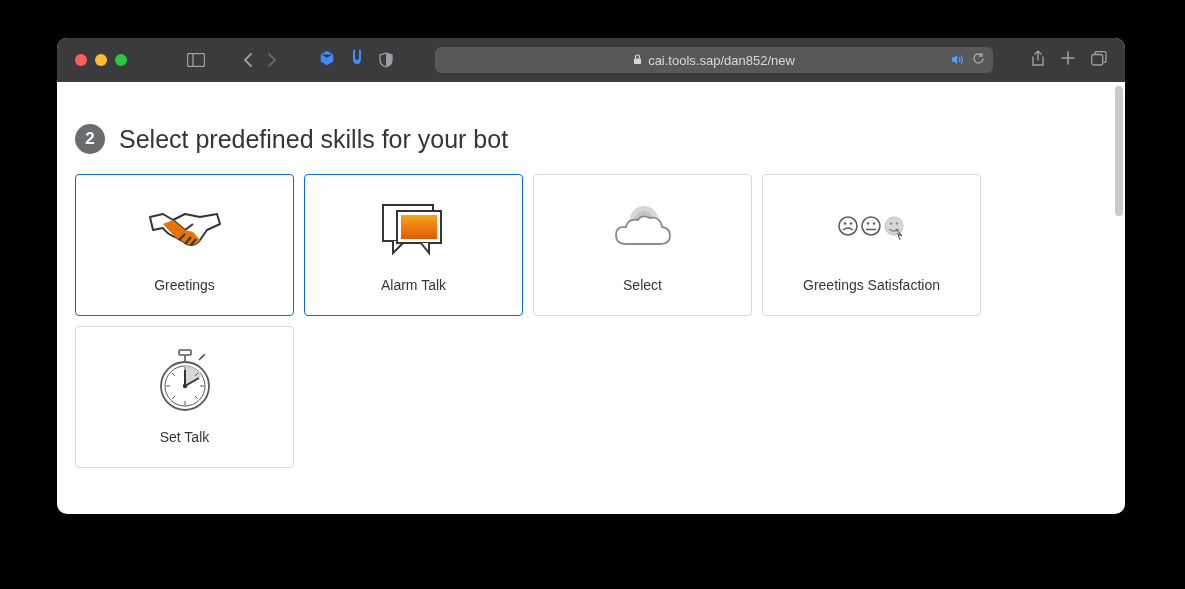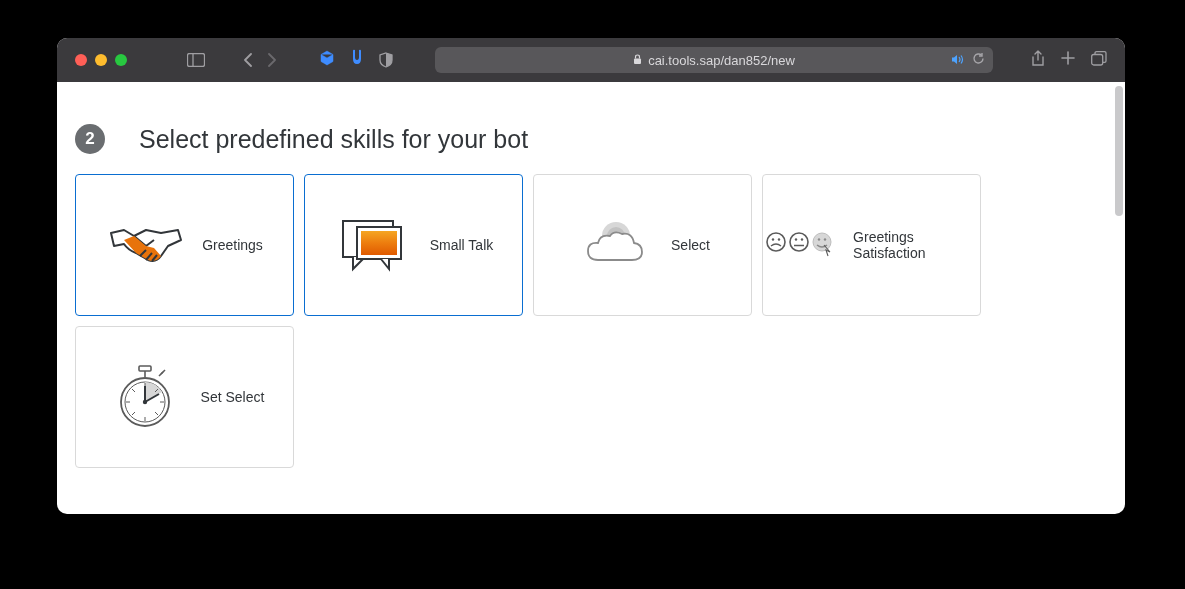--- a/index.html
+++ b/index.html
@@ -71,34 +71,33 @@
     background: #6a6d70;
     color: #fff;
     display: flex; align-items: center; justify-content: center;
     font-weight: 600;
     font-size: 17px;
   }
   .step-title {
     font-size: 25px;
     color: #32363a;
     font-weight: 400;
-    margin-left: 20px;
   }
   .cards {
     display: flex;
     flex-wrap: wrap;
     gap: 10px;
   }
   .card {
     width: 219px;
     height: 142px;
     border: 1px solid #d9d9d9;
     border-radius: 4px;
     display: flex;
-    flex-direction: row;
+    flex-direction: column;
     align-items: center;
     justify-content: center;
     gap: 16px;
     cursor: pointer;
     background: #fff;
   }
   .card.selected {
     border: 1px solid #0a6ed1;
   }
   .card-icon {
@@ -251,21 +250,21 @@
             <rect x="26" y="16" width="36" height="24" fill="url(#grad1)"></rect>
             <defs>
               <linearGradient id="grad1" x1="0" y1="0" x2="0" y2="1">
                 <stop offset="0%" stop-color="#f5a623"></stop>
                 <stop offset="50%" stop-color="#ed7d0e"></stop>
                 <stop offset="100%" stop-color="#e05a00"></stop>
               </linearGradient>
             </defs>
           </svg>
         </div>
-        <div class="card-label">Small Talk</div>
+        <div class="card-label">Alarm Talk</div>
       </div>
 
       <div class="card">
         <div class="card-icon">
           <svg width="70" height="55" viewBox="0 0 70 55">
             <circle cx="36" cy="18" r="14" fill="#d7d7d7"></circle>
             <circle cx="36" cy="18" r="9" fill="#c2c2c2"></circle>
             <path d="M18 42 Q8 42 8 33 Q8 24 18 25 Q20 16 30 18 Q34 12 42 16 Q52 14 54 25 Q62 26 62 34 Q62 42 52 42 Z" fill="#fff" stroke="#8b8b8b" stroke-width="1.8"></path>
           </svg>
         </div>
@@ -311,21 +310,21 @@
               <line x1="17" y1="25" x2="20" y2="28"></line>
                 <line x1="40" y1="48" x2="43" y2="51"></line>
               <line x1="43" y1="25" x2="40" y2="28"></line>
                 <line x1="20" y1="48" x2="17" y2="51"></line>
             </g>
             <line x1="30" y1="38" x2="30" y2="22" stroke="#32363a" stroke-width="2"></line>
             <line x1="30" y1="38" x2="44" y2="30" stroke="#32363a" stroke-width="2"></line>
             <circle cx="30" cy="38" r="2.2" fill="#32363a"></circle>
           </svg>
         </div>
-        <div class="card-label">Set Select</div>
+        <div class="card-label">Set Talk</div>
       </div>
 
     </div>
   </div>
 
   <div class="scrollbar-track">
     <div class="scrollbar-thumb"></div>
   </div>
 
 </div>

